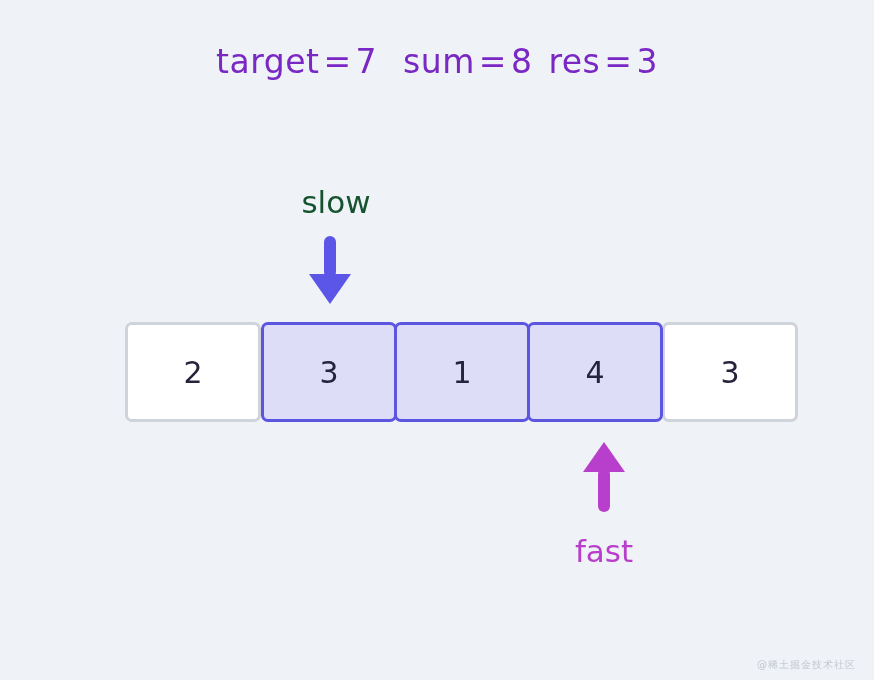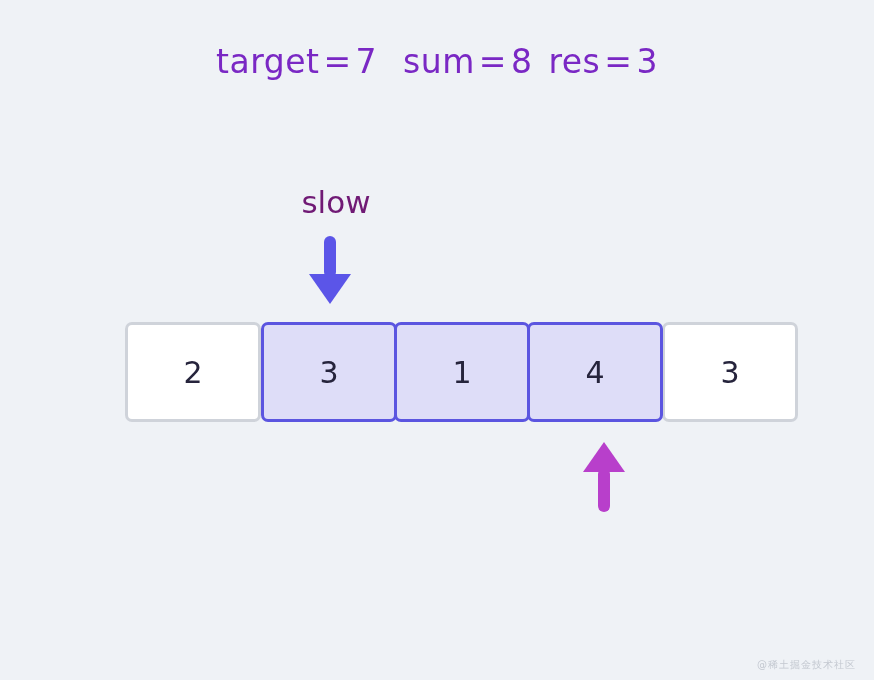--- a/index.html
+++ b/index.html
@@ -47,21 +47,21 @@
 
   
   .pointer-label {
     position: absolute;
     font-size: 31px;
     font-weight: 500;
     white-space: nowrap;
     text-align: center;
   }
   .pointer-label.slow {
-    color: #701a75;
+    color: #14532d;
     left: 236px;
     top: 172px;
     width: 200px;
   }
   .pointer-label.fast {
     color: #b83fcb;
     left: 504px;
     top: 521px;
     width: 200px;
   }
@@ -170,16 +170,17 @@
 
   <div class="arrow fast-arrow">
     <svg width="48" height="72" viewBox="0 0 48 72" xmlns="http://www.w3.org/2000/svg">
       <g fill="#b83fcb">
         <rect x="18" y="28" width="12" height="44" rx="6"></rect>
         <path d="M 24 2 L 3 32 L 45 32 Z"></path>
       </g>
     </svg>
   </div>
 
+  <div class="pointer-label fast">fast</div>
 
   <div class="watermark">@稀土掘金技术社区</div>
 
 </div>
 
 </body></html>

